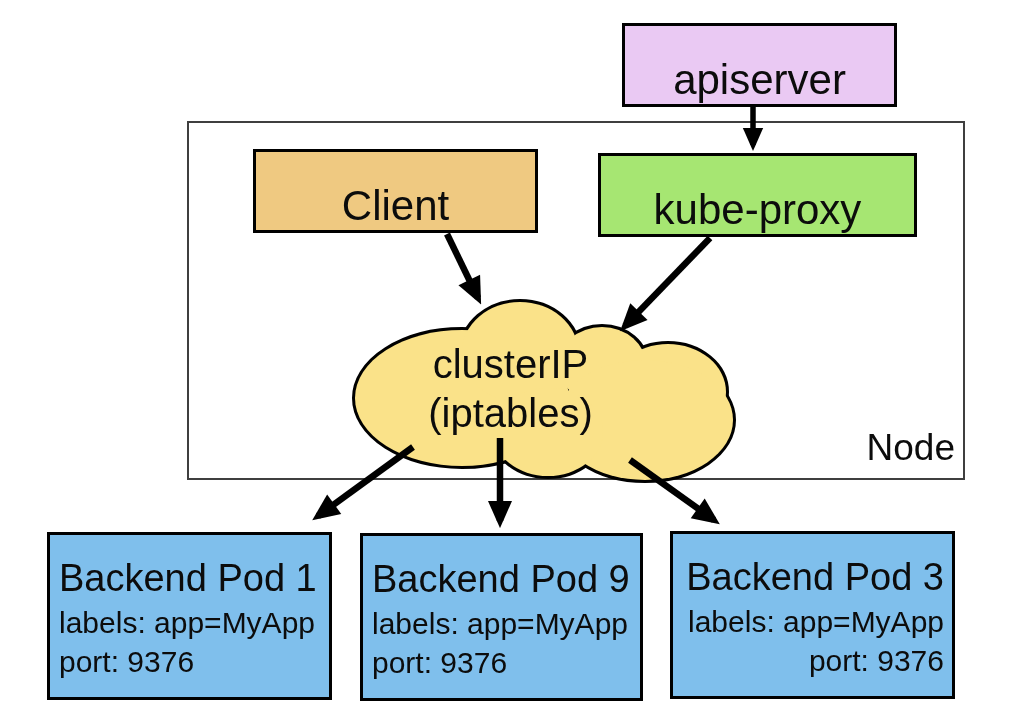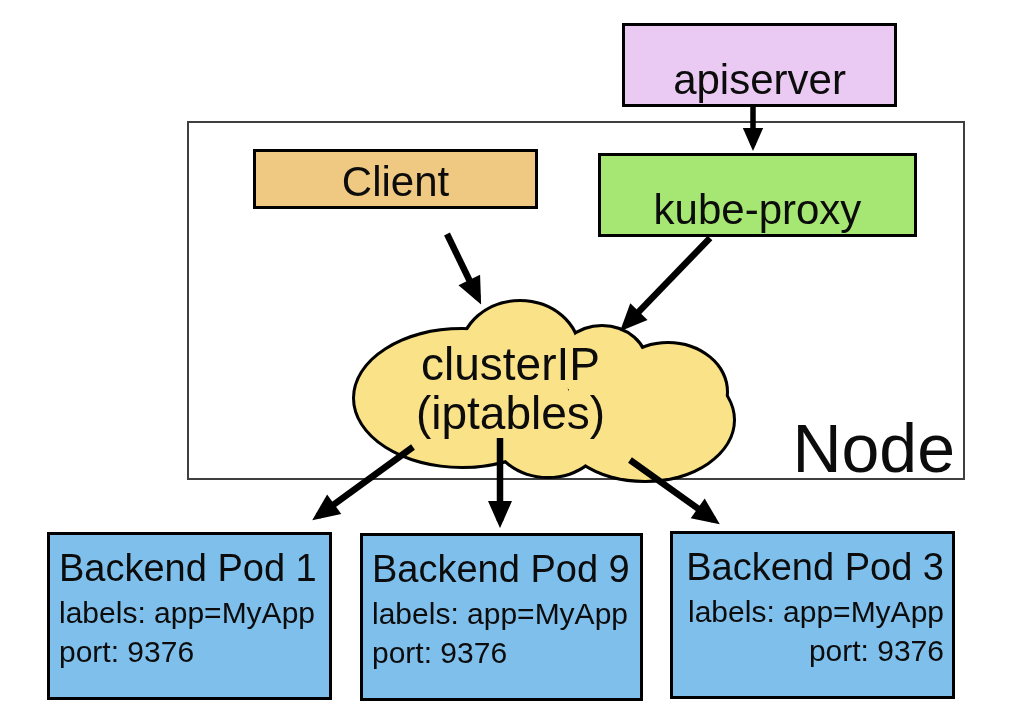--- a/index.html
+++ b/index.html
@@ -22,69 +22,69 @@
   .node-box {
     position: absolute;
     left: 187px; top: 121px;
     width: 778px; height: 359px;
     border: 2px solid #3f3f3f;
     background: #ffffff;
   }
   .node-label {
     position: absolute;
     right: 8px; bottom: 0px;
-    font-size: 68px;
+    font-size: 37px;
     line-height: 60px;
     color: #0c0c0c;
     white-space: nowrap;
   }
 
   
   .rect-box {
     position: absolute;
     border: 3px solid #000000;
     display: flex;
     align-items: flex-end;
     justify-content: center;
     font-size: 42px;
     white-space: nowrap;
   }
   .apiserver-box { left: 622px; top: 23px;  width: 275px; height: 84px; background: var(--apiserver-fill); }
-  .client-box    { left: 253px; top: 149px; width: 285px; height: 60px; background: var(--client-fill); }
+  .client-box    { left: 253px; top: 149px; width: 285px; height: 84px; background: var(--client-fill); }
   .kubeproxy-box { left: 598px; top: 153px; width: 319px; height: 84px; background: var(--kube-proxy-fill); }
 
   
   svg.layer {
     position: absolute;
     left: 0; top: 0;
     width: 1011px; height: 710px;
     pointer-events: none;
   }
   .cloud-stroke { fill: var(--cloud-fill); stroke: #000000; stroke-width: 6px; }
   .cloud-fill   { fill: var(--cloud-fill); stroke: none; }
   .arrow-line   { stroke: #000000; fill: none; }
 
   
   .cloud-text {
     position: absolute;
     left: 378px; top: 340px;
     width: 265px;
     text-align: center;
-    font-size: 46px;
+    font-size: 40px;
     line-height: 49px;
     white-space: nowrap;
   }
 
   
   .pod {
     position: absolute;
     width: 285px; height: 168px;
     border: 3px solid #000000;
     background: var(--pod-fill);
-    padding: 8px 8px 0 9px;
+    padding: 18px 8px 0 9px;
     overflow: hidden;
   }
   .pod-1 { left: 47px;  top: 532px; }
   .pod-2 { left: 360px; top: 533px; width: 283px; }
   .pod-3 { left: 670px; top: 531px; text-align: right; }
   .pod-title {
     font-size: 38px;
     line-height: 50px;
     white-space: nowrap;
   }

